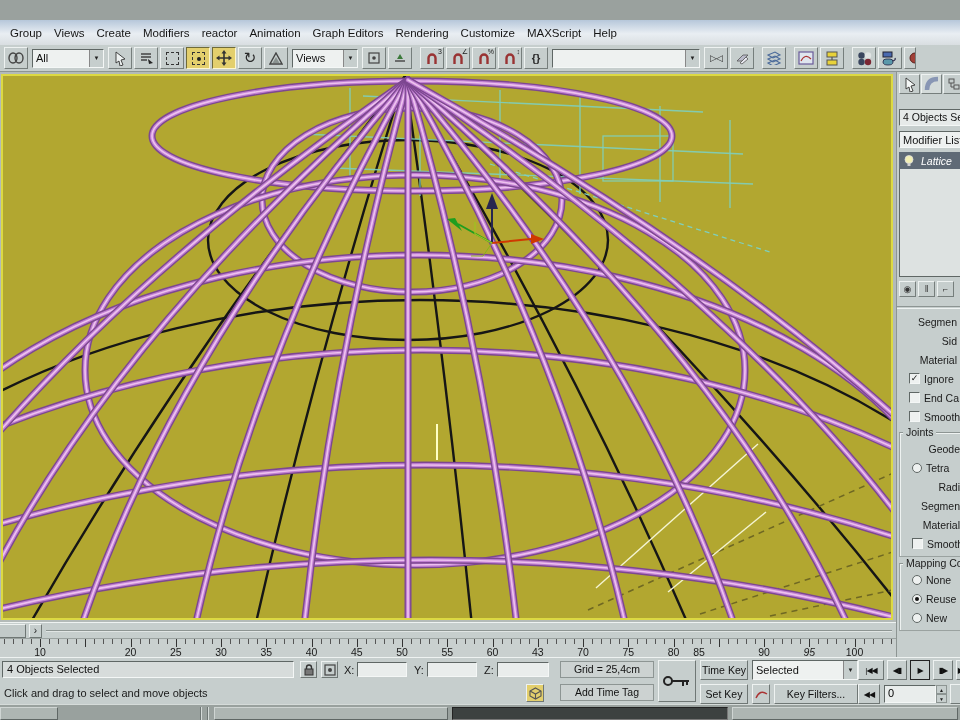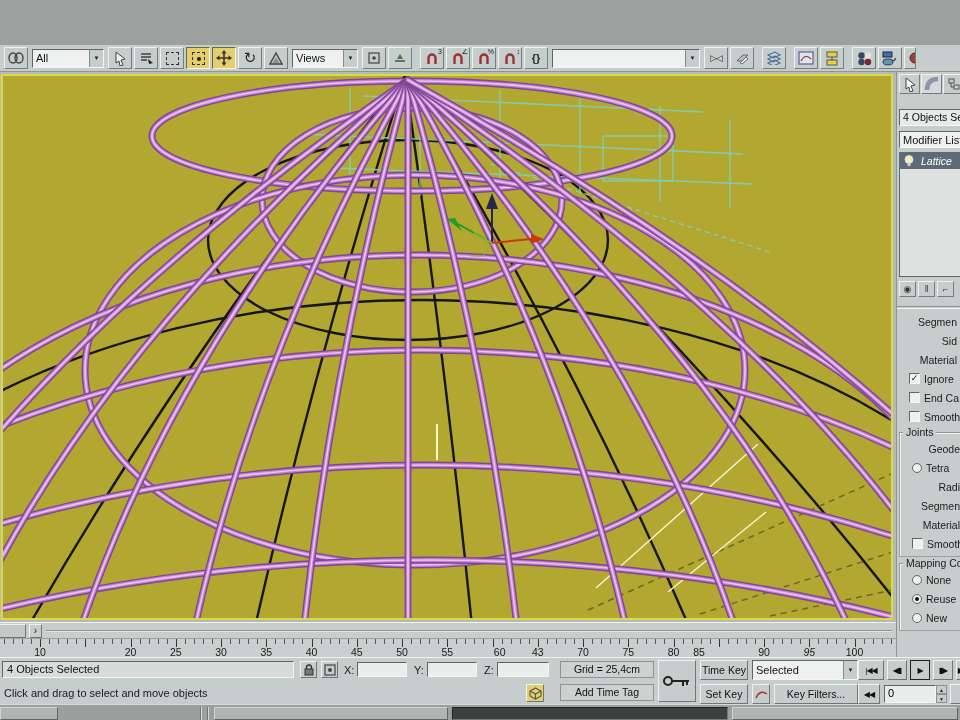--- a/index.html
+++ b/index.html
@@ -147,20 +147,33 @@
     border-right-color:#777; border-bottom-color:#777; }
   .task-sep { position:absolute; top:2px; width:2px; height:13px;
     border-left:1px solid #6f7775; border-right:1px solid #d5dbd9; }
   svg { display:block; }
 </style>
 </head>
 <body>
 <div id="stage">
 
 
+  <div id="menu-bar">
+      <span class="menu-item">Group</span>
+      <span class="menu-item">Views</span>
+      <span class="menu-item">Create</span>
+      <span class="menu-item">Modifiers</span>
+      <span class="menu-item">reactor</span>
+      <span class="menu-item">Animation</span>
+      <span class="menu-item">Graph Editors</span>
+      <span class="menu-item">Rendering</span>
+      <span class="menu-item">Customize</span>
+      <span class="menu-item">MAXScript</span>
+      <span class="menu-item">Help</span>
+    </div>
 
   <div id="toolbar">
     <div class="tbtn">
       <svg width="16" height="14">
           <ellipse cx="5" cy="7" rx="4" ry="5" fill="none" stroke="#444" stroke-width="1.4"></ellipse>
           <ellipse cx="11" cy="7" rx="4" ry="5" fill="none" stroke="#444" stroke-width="1.4"></ellipse>
         </svg>
     </div>
     <div class="combo" style="width:72px;">
       <span class="cval">All</span>
@@ -622,21 +635,21 @@
       <div class="tlabel" style="left: 27px;">10</div>
       <div class="tlabel" style="left: 72.25px; margin-top: 44px;">15</div>
       <div class="tlabel" style="left: 117.5px;">20</div>
       <div class="tlabel" style="left: 162.75px;">25</div>
       <div class="tlabel" style="left: 208px;">30</div>
       <div class="tlabel" style="left: 253.25px;">35</div>
       <div class="tlabel" style="left: 298.5px;">40</div>
       <div class="tlabel" style="left: 343.75px;">45</div>
       <div class="tlabel" style="left: 389px;">50</div>
       <div class="tlabel" style="left: 434.25px;">55</div>
-      <div class="tlabel" style="left: 479.5px; text-align: right;">60</div>
+      <div class="tlabel" style="left: 479.5px;">60</div>
       <div class="tlabel" style="left: 524.75px;">43</div>
       <div class="tlabel" style="left: 570px;">70</div>
       <div class="tlabel" style="left: 615.25px;">75</div>
       <div class="tlabel" style="left: 660.5px;">80</div>
       <div class="tlabel" style="left: 686px;">85</div>
       <div class="tlabel" style="left: 751px;">90</div>
       <div class="tlabel" style="left: 796.25px; font-style: italic;">95</div>
       <div class="tlabel" style="left: 841.5px;">100</div>
     </div>
 

